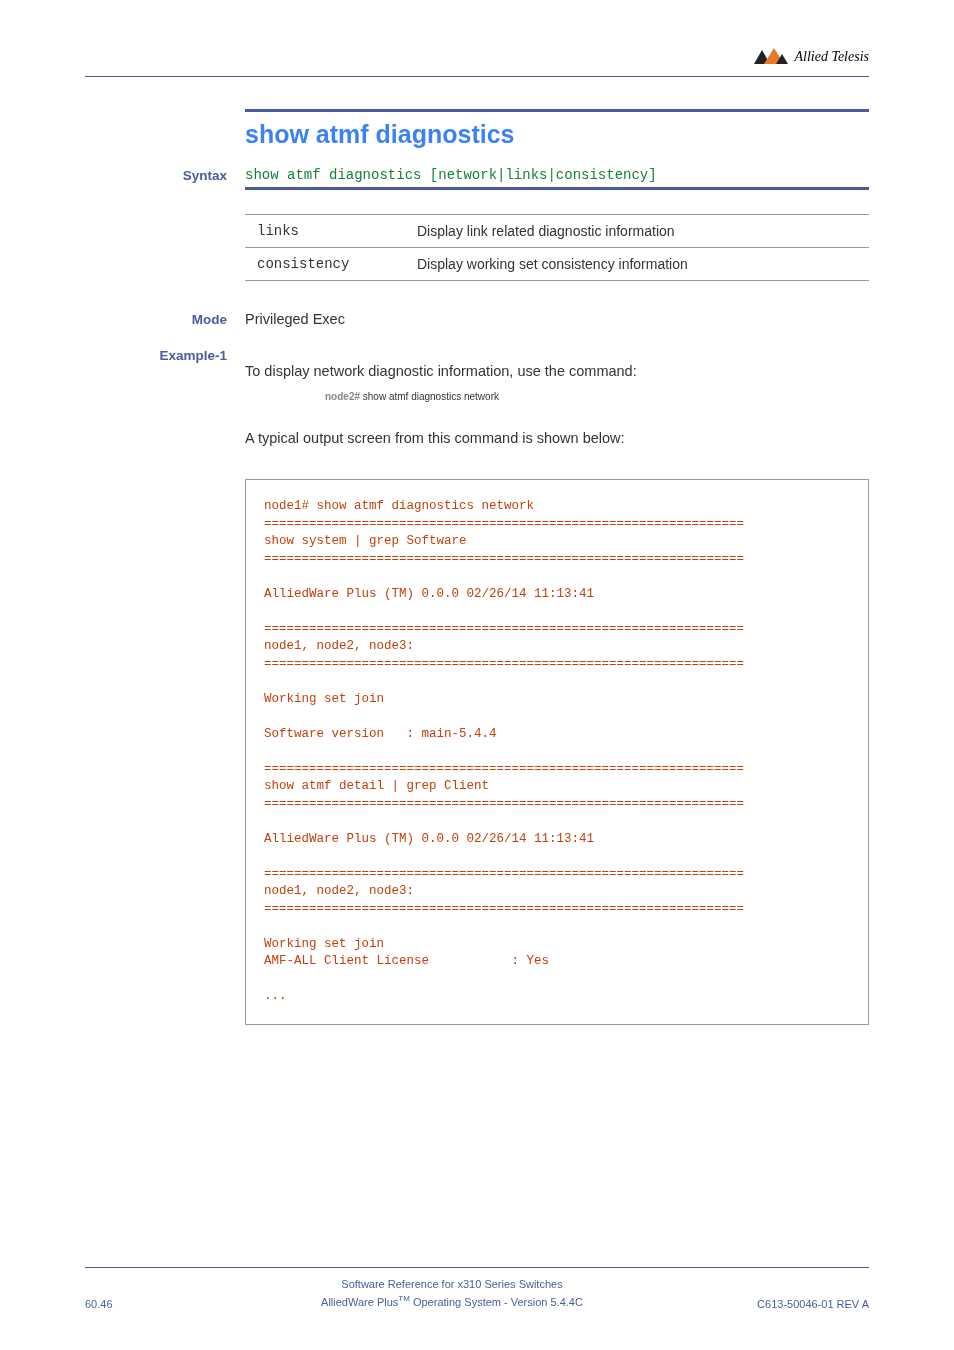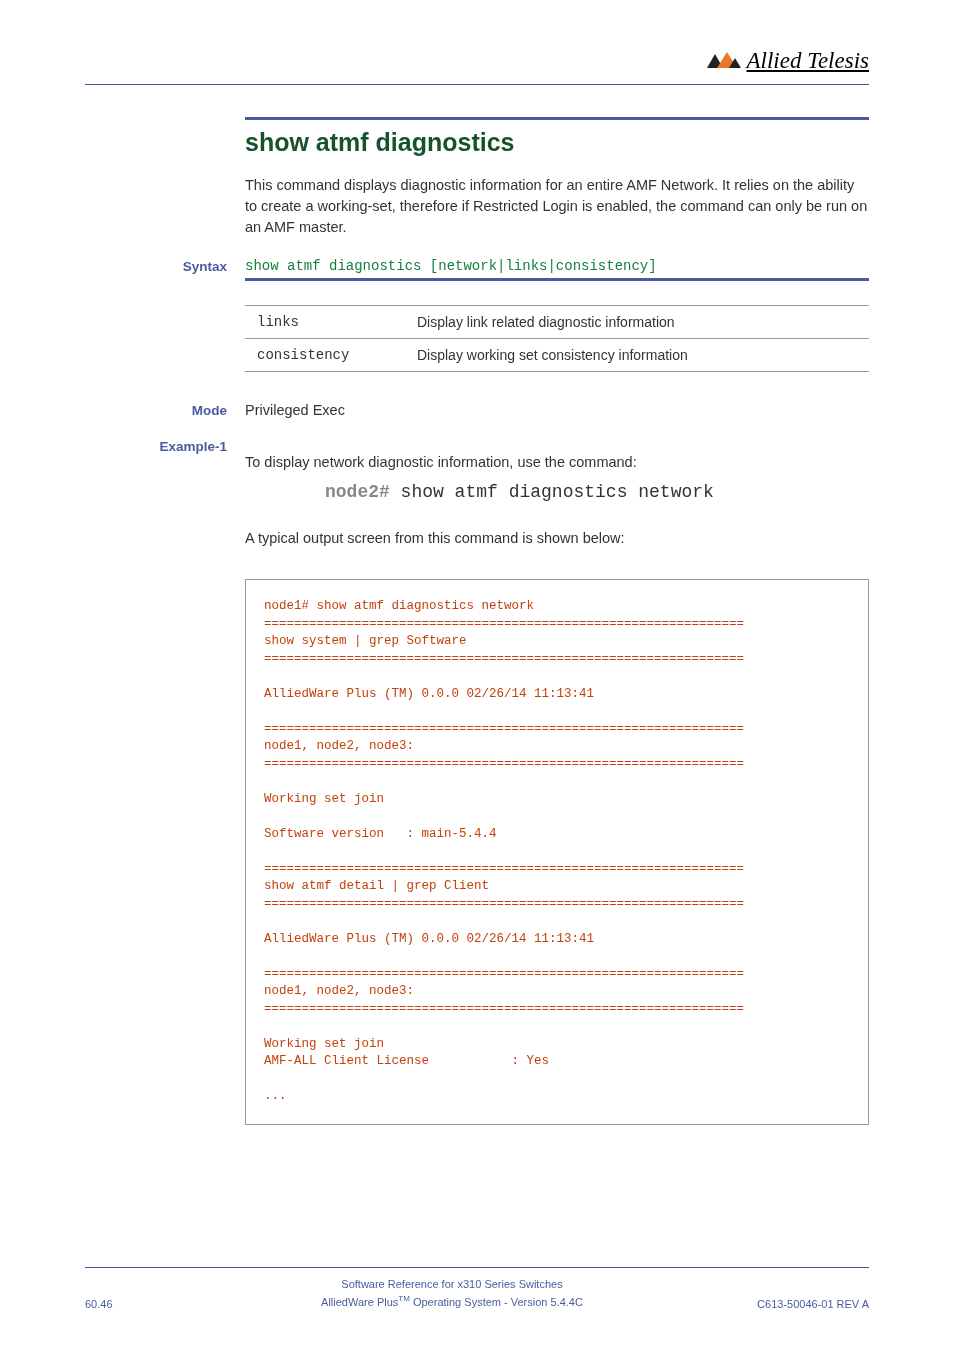--- a/index.html
+++ b/index.html
@@ -28,35 +28,34 @@
     gap: 6px;
   }
   .logo-mark {
     width: 34px;
     height: 18px;
     position: relative;
   }
   .logo-text {
     font-family: Georgia, "Times New Roman", serif;
     font-style: italic;
-    font-size: 23px;
+    font-size: 14px;
     color: #000;
     font-weight: 500;
-    text-decoration: underline;
   }
   .content {
     margin-left: 160px;
   }
   .section-rule {
     height: 3px;
     background: #4a5ba0;
     margin-bottom: 8px;
   }
   h1.title {
-    color: #14532d;
+    color: #3b82f6;
     font-size: 25px;
     font-weight: 600;
     margin-bottom: 18px;
   }
   .intro {
     font-size: 14.5px;
     line-height: 1.45;
     color: #333;
     margin-bottom: 20px;
   }
@@ -102,22 +101,22 @@
   .param-table td:first-child {
     font-family: "Courier New", monospace;
     width: 160px;
   }
   .mode-row { margin-top: 10px; margin-bottom: 20px; }
   .mode-val { font-size: 14.5px; }
   .example-row { margin-bottom: 12px; flex-direction: column; }
   .example-text { font-size: 14.5px; }
   .cmd-line {
     margin-left: 80px;
-    font-family: Liberation Mono, monospace;
-    font-size: 18px;
+    font-family: Liberation Sans, sans-serif;
+    font-size: 10px;
     margin-bottom: 28px;
   }
   .cmd-prompt { color: #888; font-weight: bold; }
   .output-intro {
     font-size: 14.5px;
     margin-bottom: 33px;
   }
   .output-box {
     border: 1px solid #999;
     padding: 18px 18px;
@@ -163,21 +162,20 @@
         <polygon points="22,16 28,6 34,16" fill="#222"></polygon>
       </svg>
       <span class="logo-text">Allied Telesis</span>
     </div>
   </div>
 
   <div class="content">
     <div class="section-rule"></div>
     <h1 class="title">show atmf diagnostics</h1>
 
-    <p class="intro">This command displays diagnostic information for an entire AMF Network. It relies on the ability to create a working-set, therefore if Restricted Login is enabled, the command can only be run on an AMF master.</p>
 
     <div class="row">
       <div class="label">Syntax</div>
       <div style="flex:1">
         <div class="syntax-code">show atmf diagnostics [network|links|consistency]</div>
         <div class="syntax-rule"></div>
       </div>
     </div>
 
     <table class="param-table">

